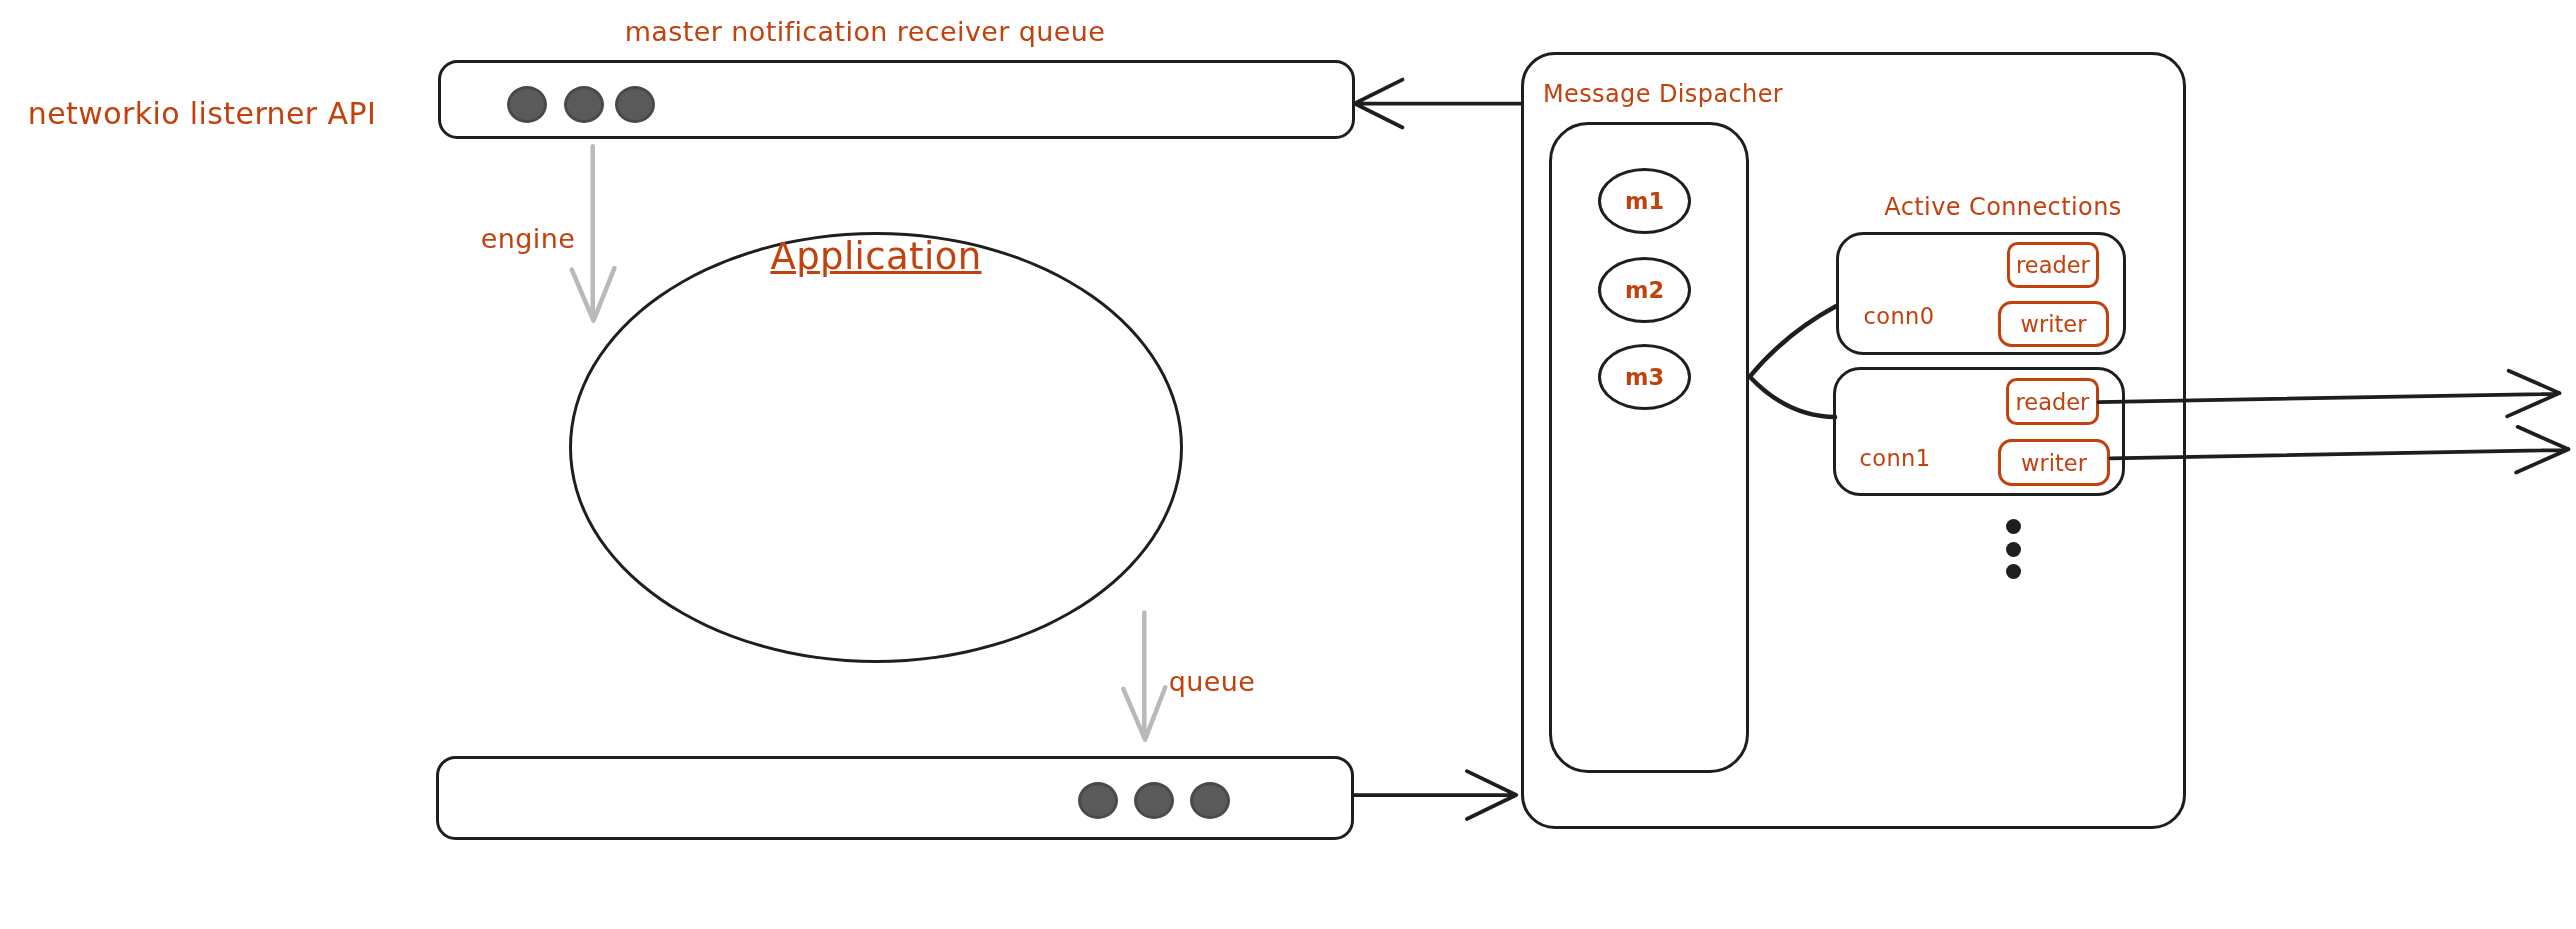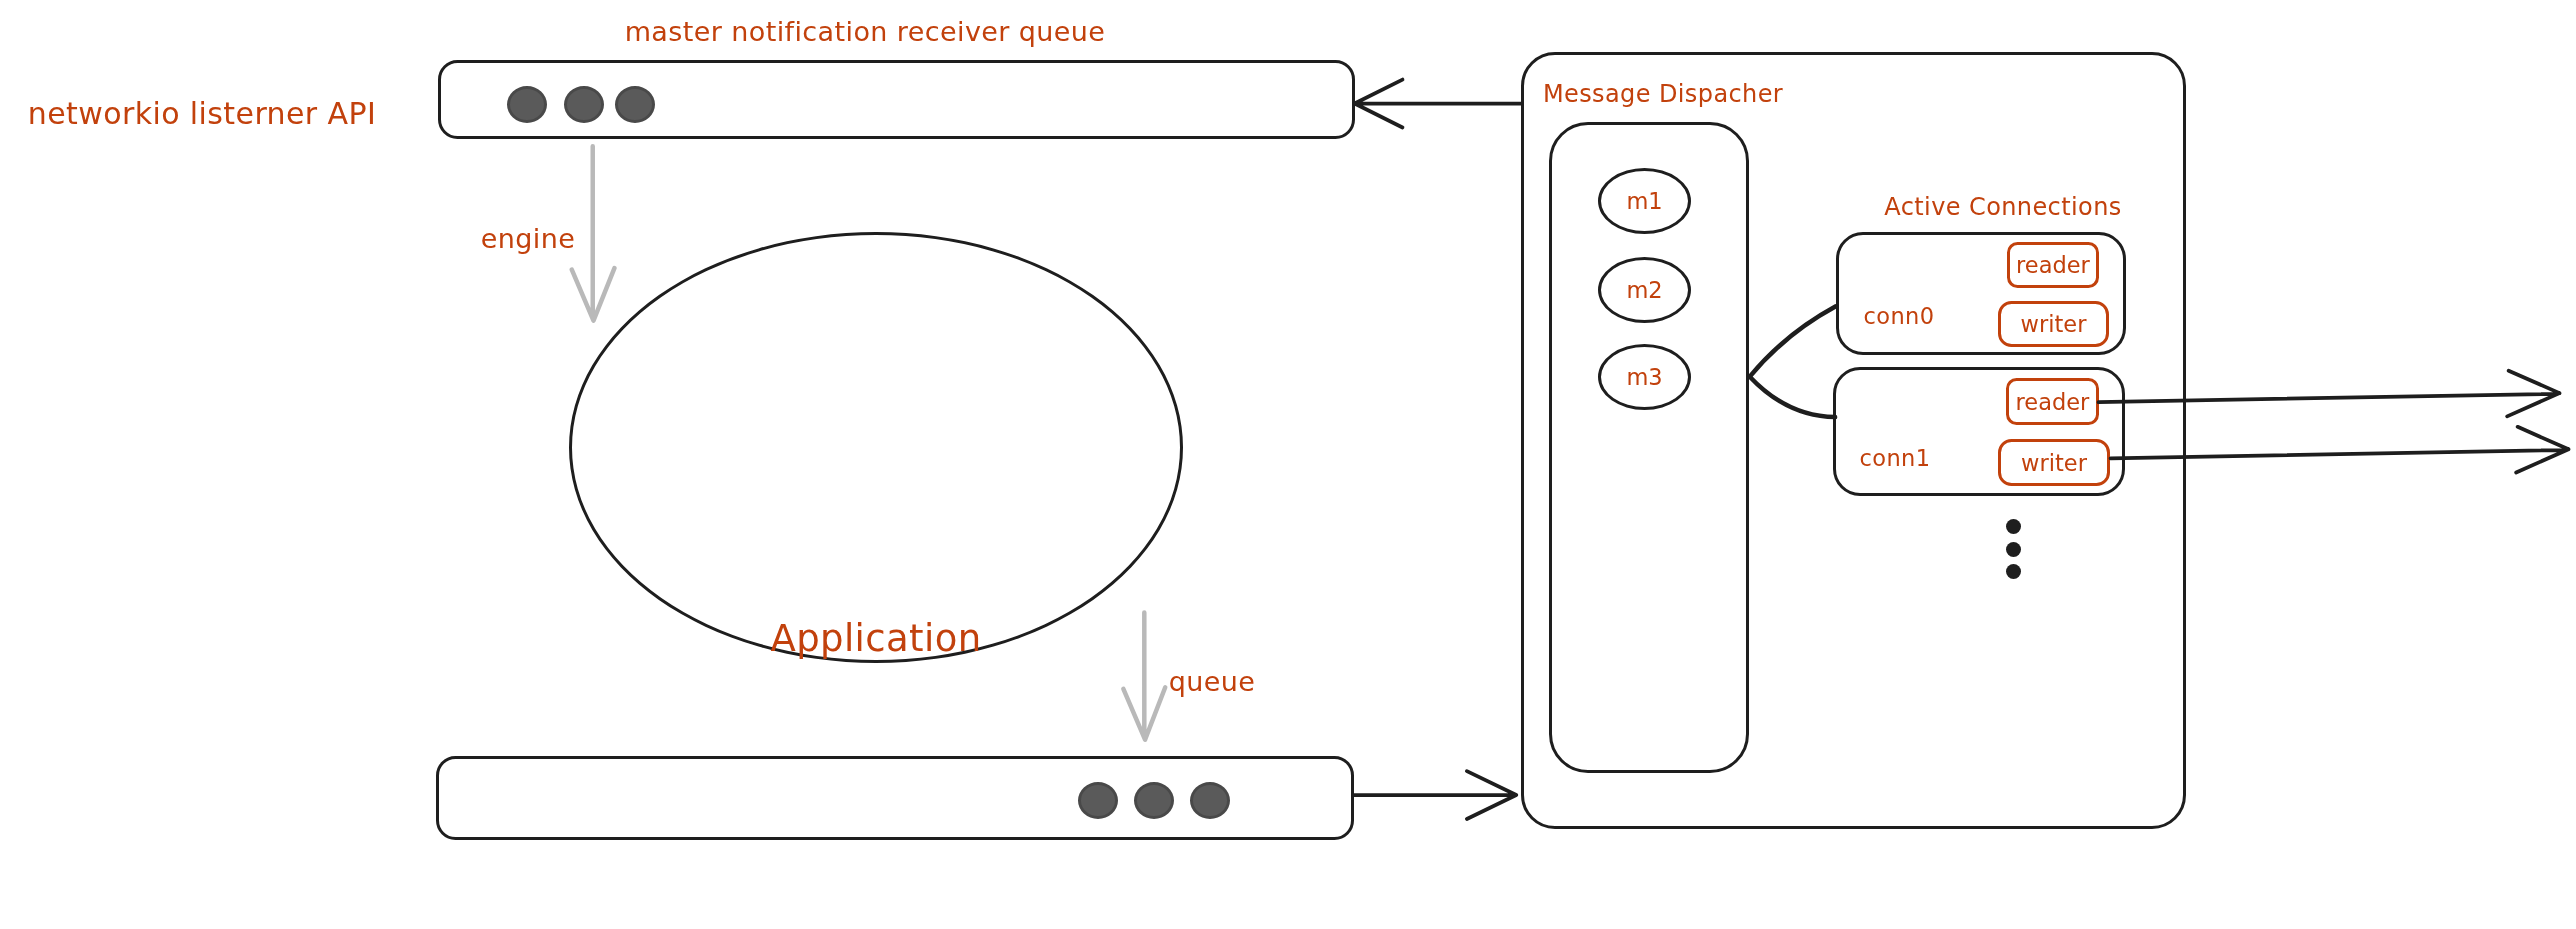--- a/index.html
+++ b/index.html
@@ -5,25 +5,25 @@
   html,body{margin:0;padding:0;background:#ffffff;}
   .canvas{
     position:relative;width:2576px;height:930px;background:#ffffff;
     font-family:"DejaVu Sans",sans-serif;color:#c2410c;overflow:hidden;
   }
   .lbl{position:absolute;transform:translate(-50%,-50%);white-space:nowrap;letter-spacing:0.4px;}
   .sketchbox{position:absolute;border:3.7px solid #1e1e1e;background:transparent;box-sizing:border-box;}
   .qdot{position:absolute;border-radius:50%;background:#5a5a5a;border:3px solid #494949;box-sizing:border-box;}
   .vdot{position:absolute;width:15px;height:15px;border-radius:50%;background:#1e1e1e;}
   .mell{position:absolute;border:3.7px solid #1e1e1e;border-radius:50%;box-sizing:border-box;
-        display:flex;align-items:center;justify-content:center;font-size:22.5px;background:#fff;}
+        display:flex;align-items:center;justify-content:center;font-size:22.5px;background:#fff;font-weight:bold;}
   .chip{position:absolute;border:3px solid #c2410c;box-sizing:border-box;background:#fff;
         display:flex;align-items:center;justify-content:center;font-size:22.5px;}
   .connbox{border-radius:27px;}
-  .ellipse{border-radius:50%;display:flex;align-items:flex-end;justify-content:center;}
+  .ellipse{border-radius:50%;display:flex;align-items:flex-start;justify-content:center;text-decoration:underline;}
   svg.connector-layer{position:absolute;left:0;top:0;pointer-events:none;z-index:6;}
 </style>
 </head>
 <body>
 
 <div class="canvas">
 
   <svg class="connector-layer" width="2576" height="930" viewBox="0 0 3442 1242">
     <g stroke="#1e1e1e" stroke-width="5" fill="none" stroke-linecap="round">
       <path d="M2032 138 L1814 138 M1874 106 L1810 138 M1874 170 L1810 138"></path>

